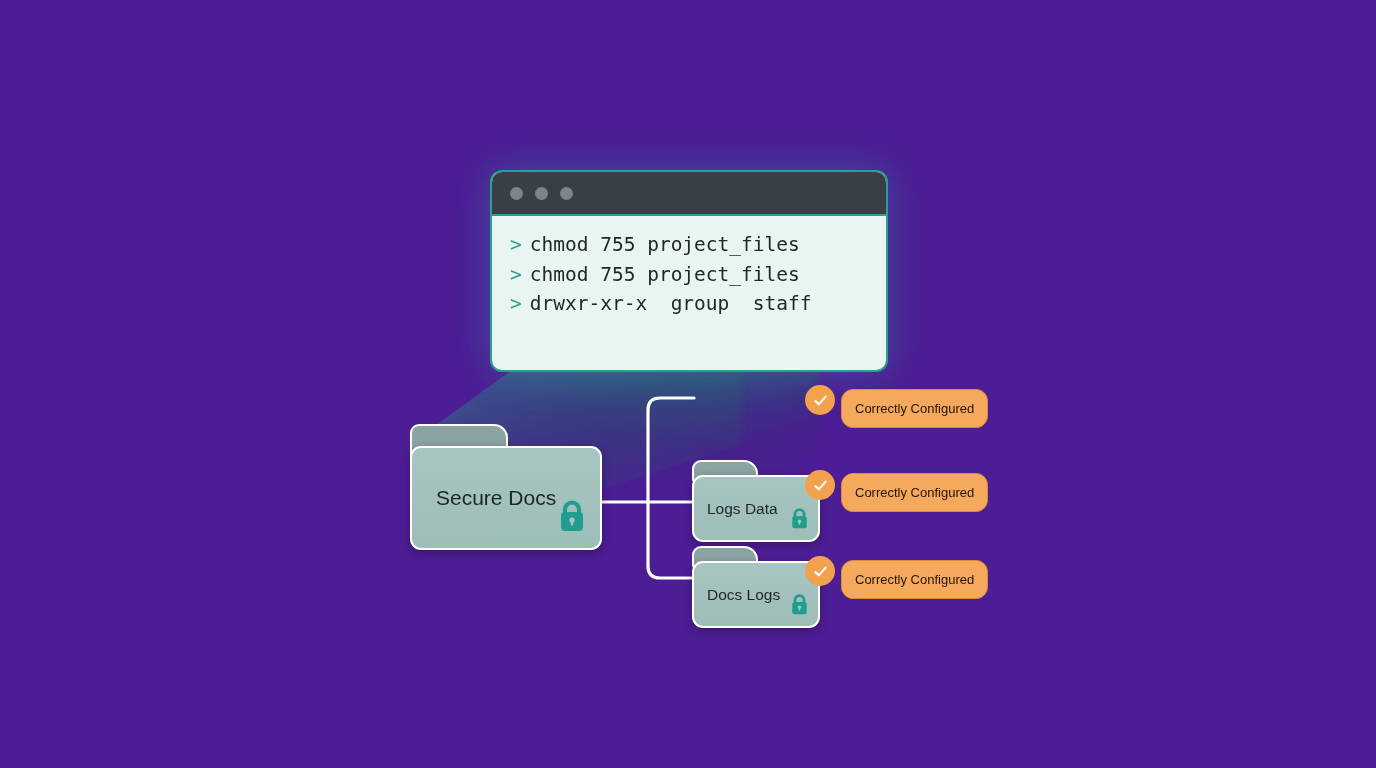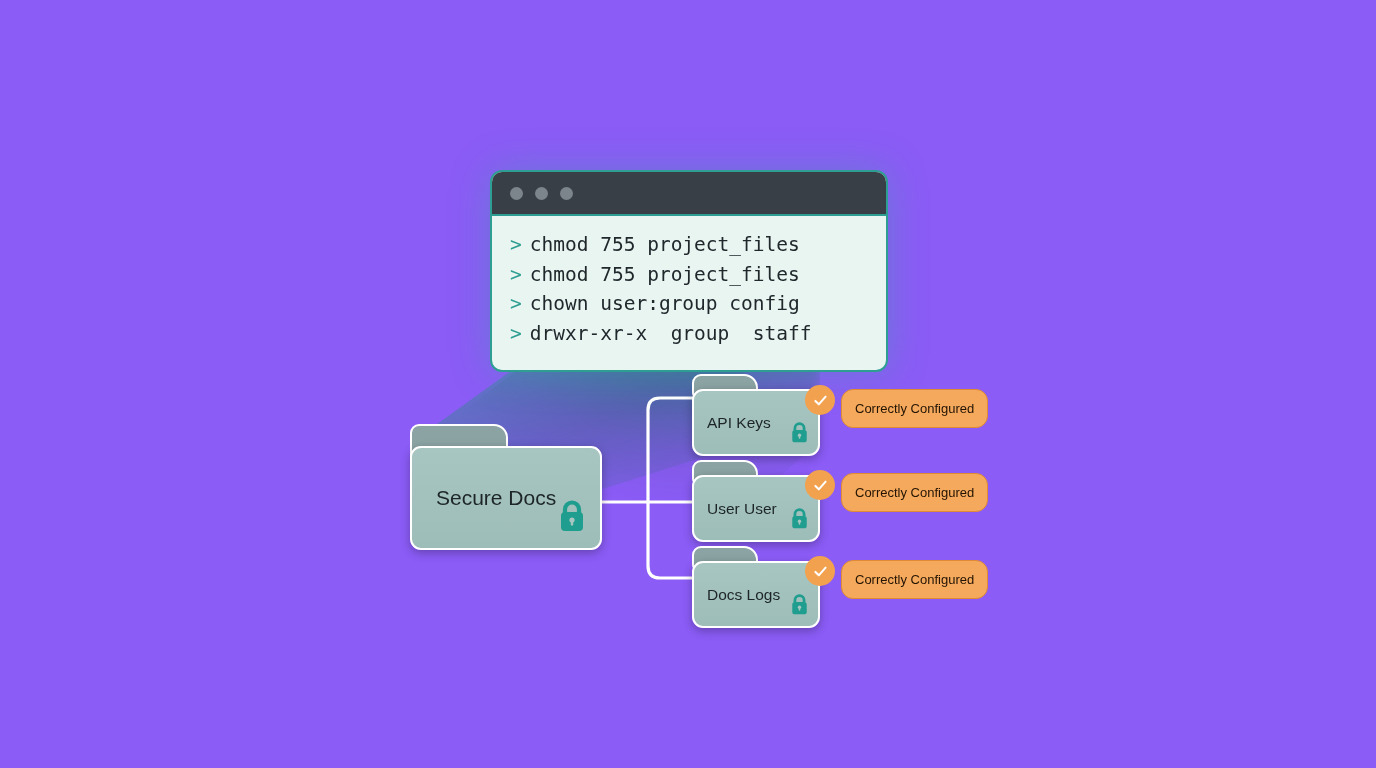--- a/index.html
+++ b/index.html
@@ -4,21 +4,21 @@
 <style>
   html, body {
     margin: 0;
     padding: 0;
     background: #1e2429;
   }
   #stage {
     position: relative;
     width: 1376px;
     height: 768px;
-    background: #8b5cf6;
+    background: #4c1d95;
     overflow: hidden;
     font-family: "Liberation Sans", sans-serif;
   }
 
   
   #glow-cone {
     position: absolute;
     left: 400px;
     top: 180px;
     width: 420px;
@@ -209,65 +209,50 @@
 
   <div id="terminal">
     <div id="terminal-titlebar">
       <span class="tdot"></span>
       <span class="tdot"></span>
       <span class="tdot"></span>
     </div>
     <div id="terminal-body">
       <div class="term-line"><span class="term-prompt">&gt;</span><span>chmod 755 project_files</span></div>
       <div class="term-line"><span class="term-prompt">&gt;</span><span>chmod 755 project_files</span></div>
-      <div class="term-line"><span class="term-prompt">&gt;</span><span>chown user:group config</span></div>
       <div class="term-line"><span class="term-prompt">&gt;</span><span>drwxr-xr-x  group  staff</span></div>
     </div>
   </div>
 
   <div class="folder" id="folder-secure-docs">
     <div class="folder-tab"></div>
     <div class="folder-body">
       <span class="folder-label">Secure Docs</span>
       <span class="folder-lock">
         <svg width="32" height="34" viewBox="0 0 32 34">
           <path d="M9 14 v-3.5 a7 7 0 0 1 14 0 V14" fill="none" stroke="#1f9d8e" stroke-width="4.2"></path>
           <rect x="5" y="13" width="22" height="19" rx="4" fill="#1f9d8e"></rect>
           <circle cx="16" cy="21" r="2.6" fill="#a8c6c1"></circle>
           <rect x="14.8" y="21" width="2.4" height="5.6" rx="1.2" fill="#a8c6c1"></rect>
         </svg>
       </span>
     </div>
   </div>
 
-  <div class="folder child-folder" id="folder-api-keys">
-    <div class="folder-tab"></div>
-    <div class="folder-body">
-      <span class="folder-label">API Keys</span>
-      <span class="folder-lock">
-        <svg width="21" height="23" viewBox="0 0 32 34">
-          <path d="M9 14 v-3.5 a7 7 0 0 1 14 0 V14" fill="none" stroke="#1f9d8e" stroke-width="4.2"></path>
-          <rect x="5" y="13" width="22" height="19" rx="4" fill="#1f9d8e"></rect>
-          <circle cx="16" cy="21" r="2.6" fill="#a8c6c1"></circle>
-          <rect x="14.8" y="21" width="2.4" height="5.6" rx="1.2" fill="#a8c6c1"></rect>
-        </svg>
-      </span>
-    </div>
-  </div>
   <div class="check-badge" id="badge-check-api-keys">
     <svg width="17" height="17" viewBox="0 0 20 20">
         <path d="M4 10.5 L8 14.5 L16 5.5" fill="none" stroke="#ffffff" stroke-width="2.4" stroke-linecap="round" stroke-linejoin="round"></path>
       </svg>
   </div>
   <div class="status-pill" id="status-pill-api-keys">Correctly Configured</div>
 
   <div class="folder child-folder" id="folder-user-data">
     <div class="folder-tab"></div>
     <div class="folder-body">
-      <span class="folder-label">User User</span>
+      <span class="folder-label">Logs Data</span>
       <span class="folder-lock">
         <svg width="21" height="23" viewBox="0 0 32 34">
           <path d="M9 14 v-3.5 a7 7 0 0 1 14 0 V14" fill="none" stroke="#1f9d8e" stroke-width="4.2"></path>
           <rect x="5" y="13" width="22" height="19" rx="4" fill="#1f9d8e"></rect>
           <circle cx="16" cy="21" r="2.6" fill="#a8c6c1"></circle>
           <rect x="14.8" y="21" width="2.4" height="5.6" rx="1.2" fill="#a8c6c1"></rect>
         </svg>
       </span>
     </div>
   </div>

